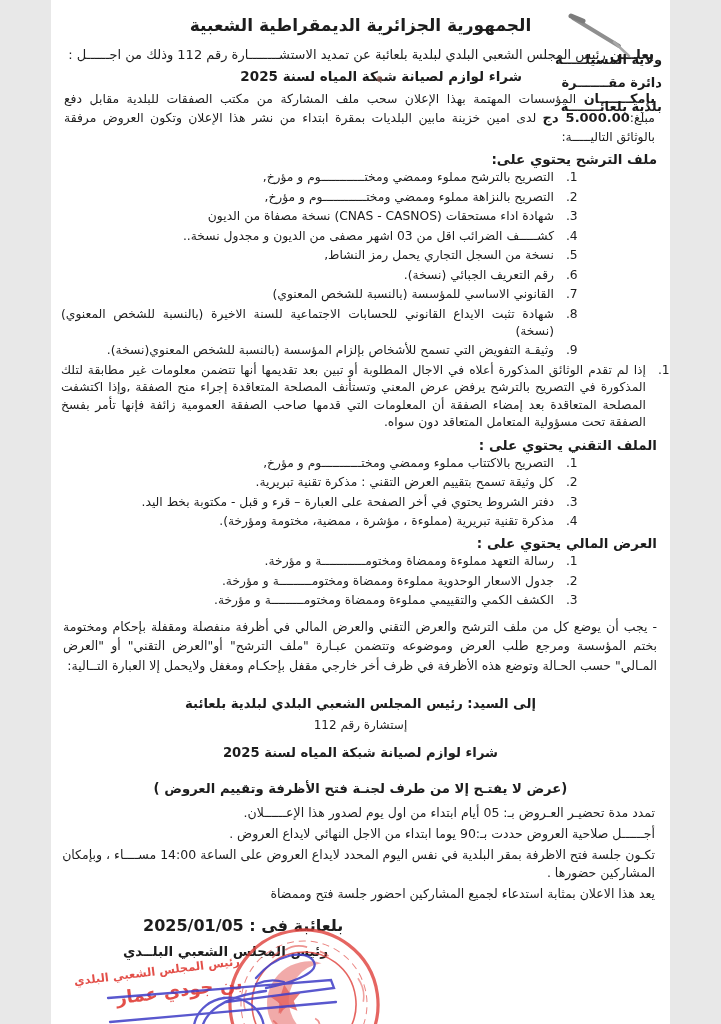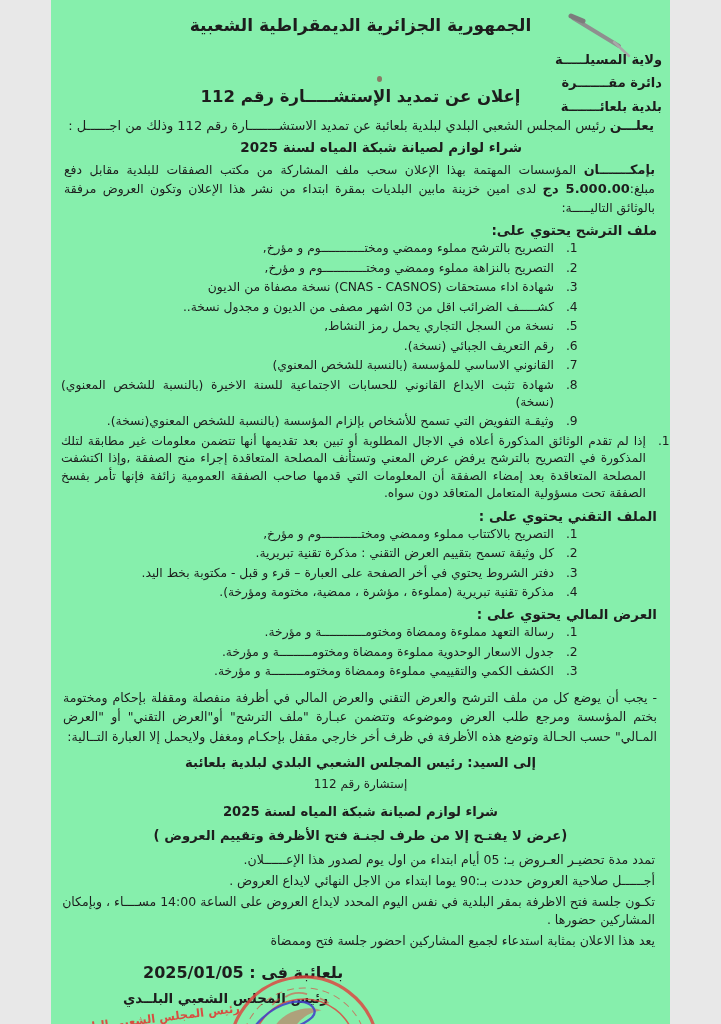--- a/index.html
+++ b/index.html
@@ -1,20 +1,20 @@
 <!DOCTYPE html>
 <html lang="ar" dir="rtl"><head>
 <meta charset="utf-8">
 <style>
   html,body{margin:0;padding:0;background:#e8e8e8;}
   .page{
     position:relative;
     width:619px;height:1024px;
     margin:0 auto;
-    background:#86efac;
+    background:#ffffff;
     direction:rtl;
     font-family:"DejaVu Sans",sans-serif;
     color:#1d1d1d;
     overflow:hidden;
   }
   .republic{
     text-align:center;
     font-weight:bold;
     font-size:17px;
     padding-top:15px;
@@ -80,21 +80,21 @@
   .envelope{
     font-size:12.5px;
     margin:7px 13px 0 12px;
     text-align:justify;
     line-height:1.55;
   }
   .center-bold{
     text-align:center;
     font-weight:bold;
     font-size:13.2px;
-    margin-top:9px;
+    margin-top:21px;
   }
   .center-reg{
     text-align:center;
     font-size:12px;
     margin-top:7px;
   }
   .gap{margin-top:13px;}
   .deadline{
     font-size:12.5px;
     margin:8px 15px 0 0;
@@ -140,21 +140,20 @@
   </span>
 
   <div class="authority">
     <div>ولاية المسيلـــــة</div>
     <div>دائرة مقـــــــرة</div>
     <div>بلدية بلعائـــــــة</div>
   </div>
 
   <span class="ink-dot"></span>
 
-  <div class="doc-title">إعلان عن تمديد الإستشـــــارة رقم 112</div>
 
   <div class="intro">
     <b>يعلـــن</b><span> رئيس المجلس الشعبي البلدي  لبلدية بلعائبة عن تمديد الاستشــــــــارة رقم 112 وذلك من اجــــــل :</span>
   </div>
 
   <div class="subject1">شراء لوازم لصيانة شبكة المياه لسنة 2025</div>
 
   <div class="participation">
     <span class="lead">بإمكـــــــان</span><span> المؤسسات المهتمة بهذا الإعلان سحب ملف المشاركة من مكتب الصفقات للبلدية مقابل دفع مبلغ:</span><span class="amount">5.000.00</span><span class="amount"> دج</span><span>   لدى امين خزينة مابين البلديات بمقرة ابتداء من نشر هذا الإعلان  وتكون العروض مرفقة بالوثائق التاليـــــة:</span>
   </div>

